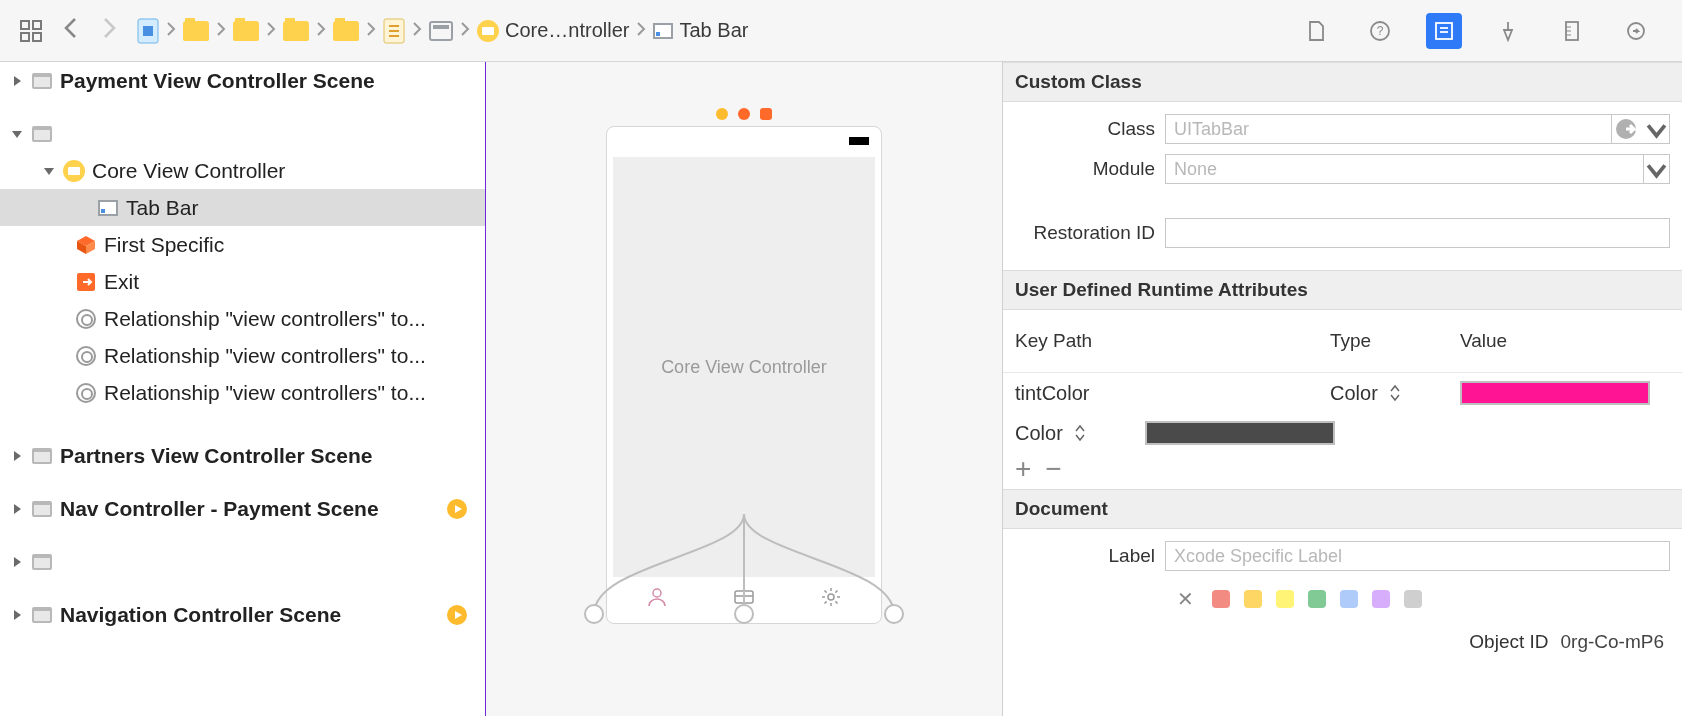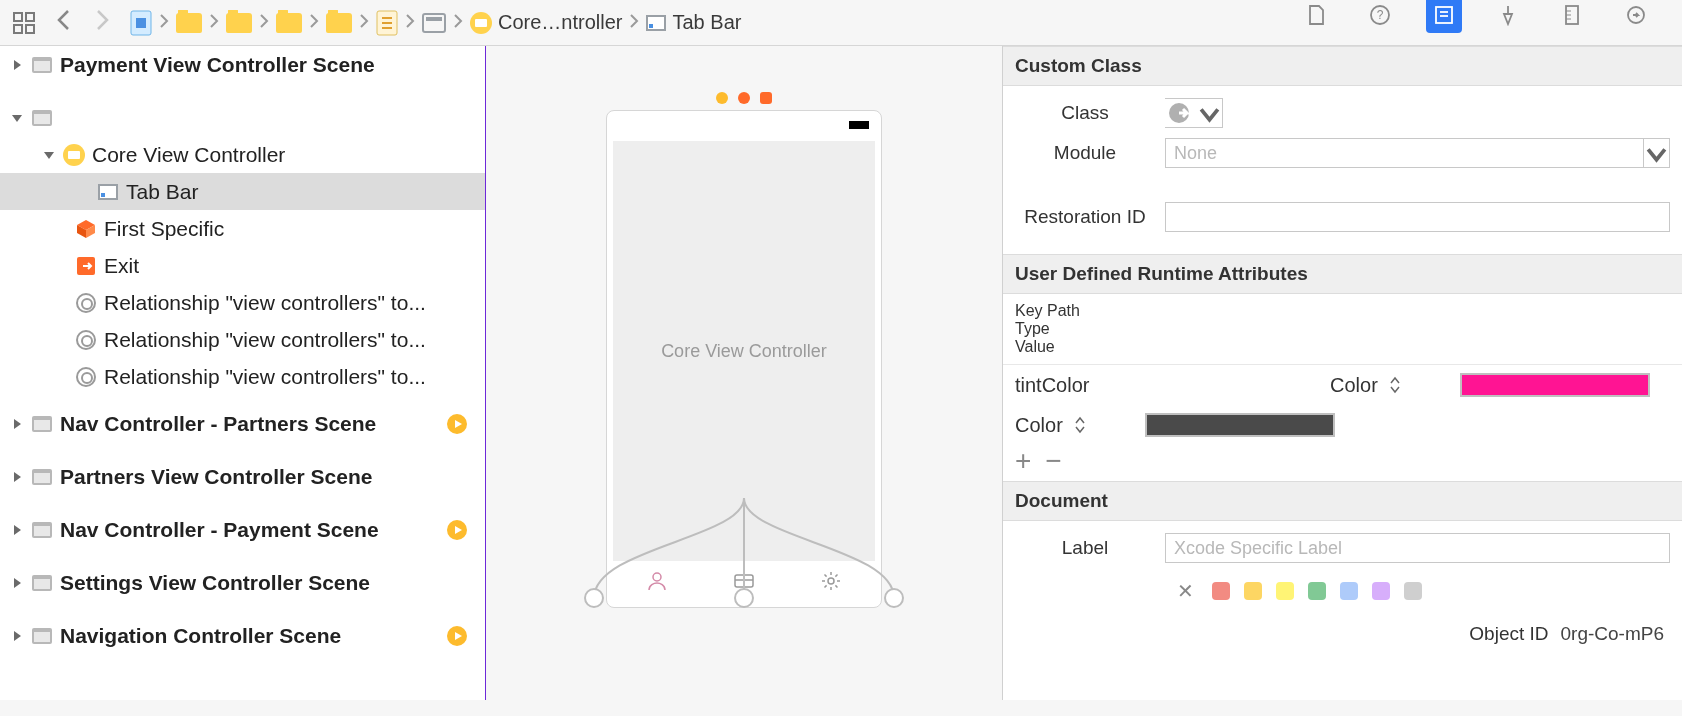--- a/index.html
+++ b/index.html
@@ -1,19 +1,19 @@
 <!DOCTYPE html>
 <html><head>
 <meta charset="utf-8">
 <style>
   * { box-sizing: border-box; margin: 0; padding: 0; font-family: -apple-system, "Helvetica Neue", Arial, sans-serif; }
   body { width: 1682px; height: 716px; background: #f6f6f6; overflow: hidden; font-size: 20px; color: #333; }
 
   
-  .topbar { height: 46px; width: 100%; background: #f6f6f6; display: flex; align-items: center; padding: 0 12px; border-bottom: 1px solid #d6d6d6; }
+  .topbar { height: 62px; width: 100%; background: #f6f6f6; display: flex; align-items: center; padding: 0 19px; border-bottom: 1px solid #d6d6d6; }
   .grid-icon { width: 24px; height: 24px; margin-right: 18px; }
   .nav-arrows { display: flex; align-items: center; gap: 18px; margin-right: 18px; }
   .nav-arrow svg { width: 20px; height: 22px; }
 
   .breadcrumb { display: flex; align-items: center; gap: 6px; flex: 1; overflow: hidden; }
   .bc-sep svg { width: 12px; height: 16px; }
   .bc-item { display: inline-flex; align-items: center; gap: 6px; white-space: nowrap; font-size: 20px; color: #3a3a3a; }
   .folder-ic { width: 26px; height: 20px; background: #ffd24d; border-radius: 3px 3px 2px 2px; position: relative; }
   .folder-ic::before { content:""; position:absolute; top:-4px; left:2px; width:10px; height:5px; background:#ffd24d; border-radius:2px 2px 0 0; }
   .xib-ic { width: 22px; height: 26px; }
@@ -66,28 +66,28 @@
   .inspector { width:680px; background:#fff; border-left:1px solid #d0d0d0; display:flex; flex-direction:column; }
   .insp-tabs { height:62px; background:#f6f6f6; border-bottom:1px solid #d6d6d6; display:flex; align-items:center; justify-content:flex-end; gap:28px; padding-right:28px; margin-top:-62px; position:relative; z-index:2; }
   .insp-tab { width:36px; height:36px; display:flex; align-items:center; justify-content:center; border-radius:4px; }
   .insp-tab.active { background:#2f7af6; }
   .insp-tab svg { width:22px; height:22px; }
 
   .section-hdr { background:#efefef; border-top:1px solid #dcdcdc; border-bottom:1px solid #dcdcdc; padding:8px 12px; font-weight:600; font-size:19px; color:#333; }
   .section-body { padding:12px; }
 
   .form-row { display:flex; align-items:center; margin-bottom:10px; }
-  .form-label { width:150px; text-align:center; padding-right:10px; font-size:19px; color:#333; }
+  .form-label { width:150px; text-align:right; padding-right:10px; font-size:19px; color:#333; }
   .form-field { flex:1; display:flex; }
   .text-input { flex:1; height:30px; border:1px solid #c8c8c8; padding:0 8px; font-size:18px; background:#fff; color:#333; }
   .text-input::placeholder { color:#b8b8b8; }
   .drop-btn { width:26px; height:30px; border:1px solid #c8c8c8; border-left:none; background:#fff; display:flex; align-items:center; justify-content:center; }
   .detail-btn { width:32px; height:30px; border:1px solid #c8c8c8; border-left:none; border-right:none; background:#fff; display:flex; align-items:center; justify-content:center; }
 
-  .attr-head { display:flex; padding:8px 12px; font-size:16px; color:#333; border-bottom:1px solid #e8e8e8;flex-direction:column; }
+  .attr-head { display:flex; padding:20px 12px; font-size:19px; color:#333; border-bottom:1px solid #e8e8e8; }
   .attr-row { display:flex; align-items:center; padding:8px 12px; font-size:20px; }
   .col-kp { flex:1.6; }
   .col-type { width:130px; display:flex; align-items:center; gap:10px; }
   .col-val { width:210px; }
   .stepper { width:14px; height:18px; }
   .swatch { width:190px; height:24px; border:2px solid #bfbfbf; }
   .addrm { display:flex; gap:14px; padding:6px 12px 10px; color:#888; font-size:28px; line-height:20px; }
 
   .color-dots { display:flex; gap:14px; padding:6px 12px 0; align-items:center; }
   .cx { font-size:20px; color:#888; margin-right:4px; }
@@ -287,86 +287,70 @@
     </div>
     <div class="outline-row indent-3">
       <span class="outline-icon">
           <span class="rel-ic"></span>
         </span>
       <span class="lbl">Relationship "view controllers" to...</span>
     </div>
 
     <div style="height:10px"></div>
 
+
+    <div style="height:16px"></div>
+
     <div class="outline-row bold indent-1">
       <span class="disclosure">
           <svg viewBox="0 0 12 12">
             <path d="M3 1 L10 6 L3 11 Z" fill="#6a6a6a"></path>
           </svg>
         </span>
       <span class="outline-icon">
           <svg class="scene-ic" viewBox="0 0 22 18">
             <rect x="1" y="1" width="20" height="16" rx="2" fill="#b8b8b8"></rect>
             <rect x="3" y="5" width="16" height="10" fill="#e8e8e8"></rect>
           </svg>
         </span>
-      <span class="lbl">Nav Controller - Partners Scene</span>
-      <span class="segue-right segue-ic"></span>
+      <span class="lbl">Partners View Controller Scene</span>
     </div>
 
     <div style="height:16px"></div>
 
     <div class="outline-row bold indent-1">
       <span class="disclosure">
           <svg viewBox="0 0 12 12">
             <path d="M3 1 L10 6 L3 11 Z" fill="#6a6a6a"></path>
           </svg>
         </span>
       <span class="outline-icon">
           <svg class="scene-ic" viewBox="0 0 22 18">
             <rect x="1" y="1" width="20" height="16" rx="2" fill="#b8b8b8"></rect>
             <rect x="3" y="5" width="16" height="10" fill="#e8e8e8"></rect>
           </svg>
         </span>
-      <span class="lbl">Partners View Controller Scene</span>
+      <span class="lbl">Nav Controller - Payment Scene</span>
+      <span class="segue-right segue-ic"></span>
     </div>
 
     <div style="height:16px"></div>
 
     <div class="outline-row bold indent-1">
       <span class="disclosure">
           <svg viewBox="0 0 12 12">
             <path d="M3 1 L10 6 L3 11 Z" fill="#6a6a6a"></path>
           </svg>
         </span>
       <span class="outline-icon">
           <svg class="scene-ic" viewBox="0 0 22 18">
             <rect x="1" y="1" width="20" height="16" rx="2" fill="#b8b8b8"></rect>
             <rect x="3" y="5" width="16" height="10" fill="#e8e8e8"></rect>
           </svg>
         </span>
-      <span class="lbl">Nav Controller - Payment Scene</span>
-      <span class="segue-right segue-ic"></span>
-    </div>
-
-    <div style="height:16px"></div>
-
-    <div class="outline-row bold indent-1">
-      <span class="disclosure">
-          <svg viewBox="0 0 12 12">
-            <path d="M3 1 L10 6 L3 11 Z" fill="#6a6a6a"></path>
-          </svg>
-        </span>
-      <span class="outline-icon">
-          <svg class="scene-ic" viewBox="0 0 22 18">
-            <rect x="1" y="1" width="20" height="16" rx="2" fill="#b8b8b8"></rect>
-            <rect x="3" y="5" width="16" height="10" fill="#e8e8e8"></rect>
-          </svg>
-        </span>
-      <span class="lbl">Settings View Controller Scene</span>
     </div>
 
     <div style="height:16px"></div>
 
     <div class="outline-row bold indent-1">
       <span class="disclosure">
           <svg viewBox="0 0 12 12">
             <path d="M3 1 L10 6 L3 11 Z" fill="#6a6a6a"></path>
           </svg>
         </span>
@@ -468,20 +452,21 @@
             <path d="M8 11 h5 l-2 -2 m2 2 l-2 2" fill="none" stroke="#8a8a8a" stroke-width="1.8"></path>
           </svg>
         </span>
     </div>
 
     <div class="section-hdr">Custom Class</div>
     <div class="section-body">
       <div class="form-row">
         <div class="form-label">Class</div>
         <div class="form-field">
+          <input class="text-input" placeholder="UITabBar" style="">
           <span class="detail-btn">
               <svg viewBox="0 0 16 16">
                 <circle cx="7" cy="8" r="5" fill="#b0b0b0"></circle>
                 <path d="M7 8 h4 l-2 -2 m2 2 l-2 2" stroke="#fff" fill="none" stroke-width="1.5"></path>
               </svg>
             </span>
           <span class="drop-btn">
               <svg viewBox="0 0 12 12">
                 <path d="M2 4 L6 9 L10 4" fill="none" stroke="#666" stroke-width="1.8"></path>
               </svg>

